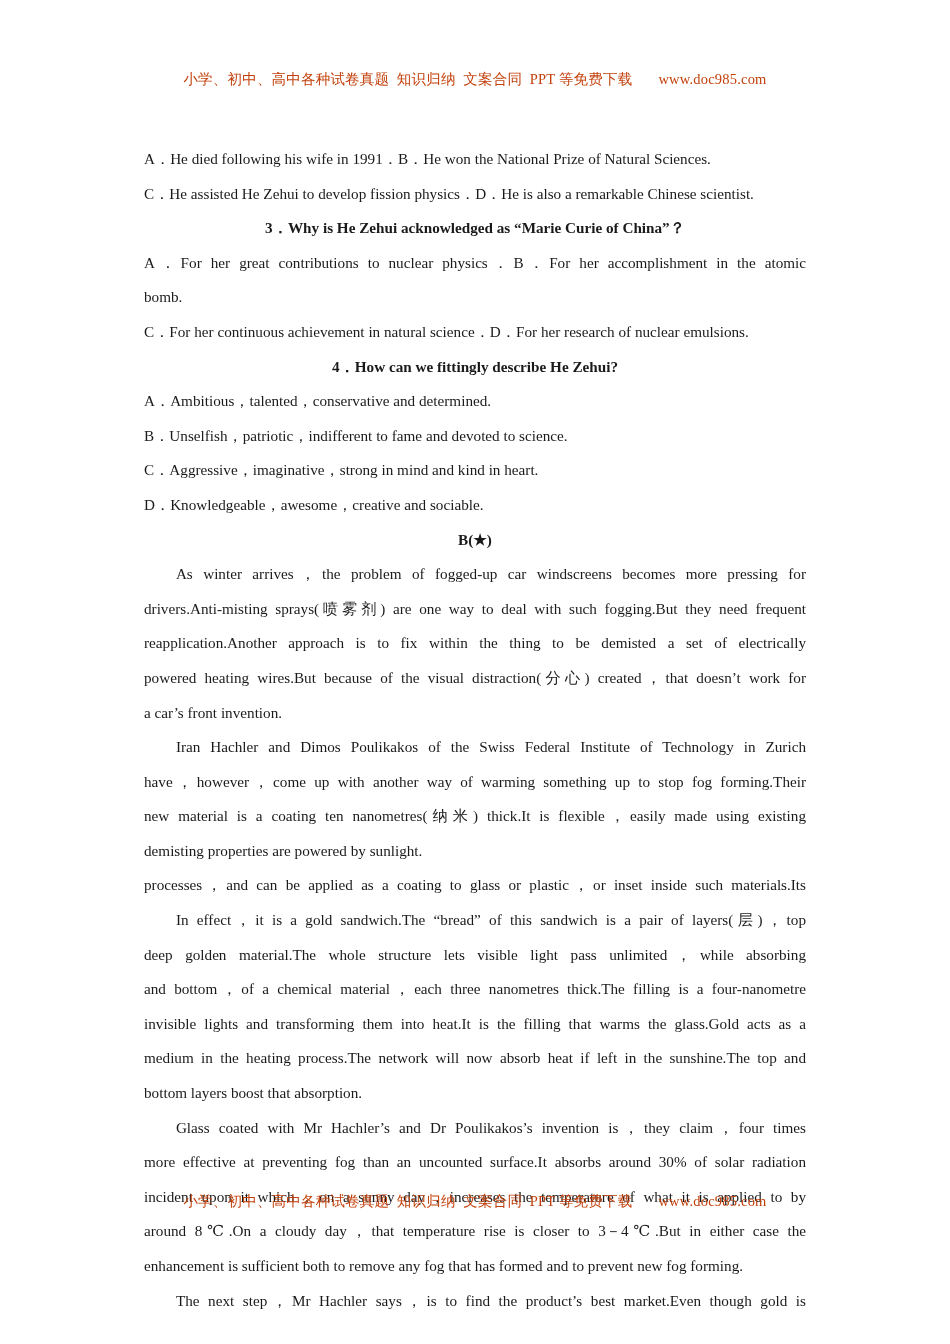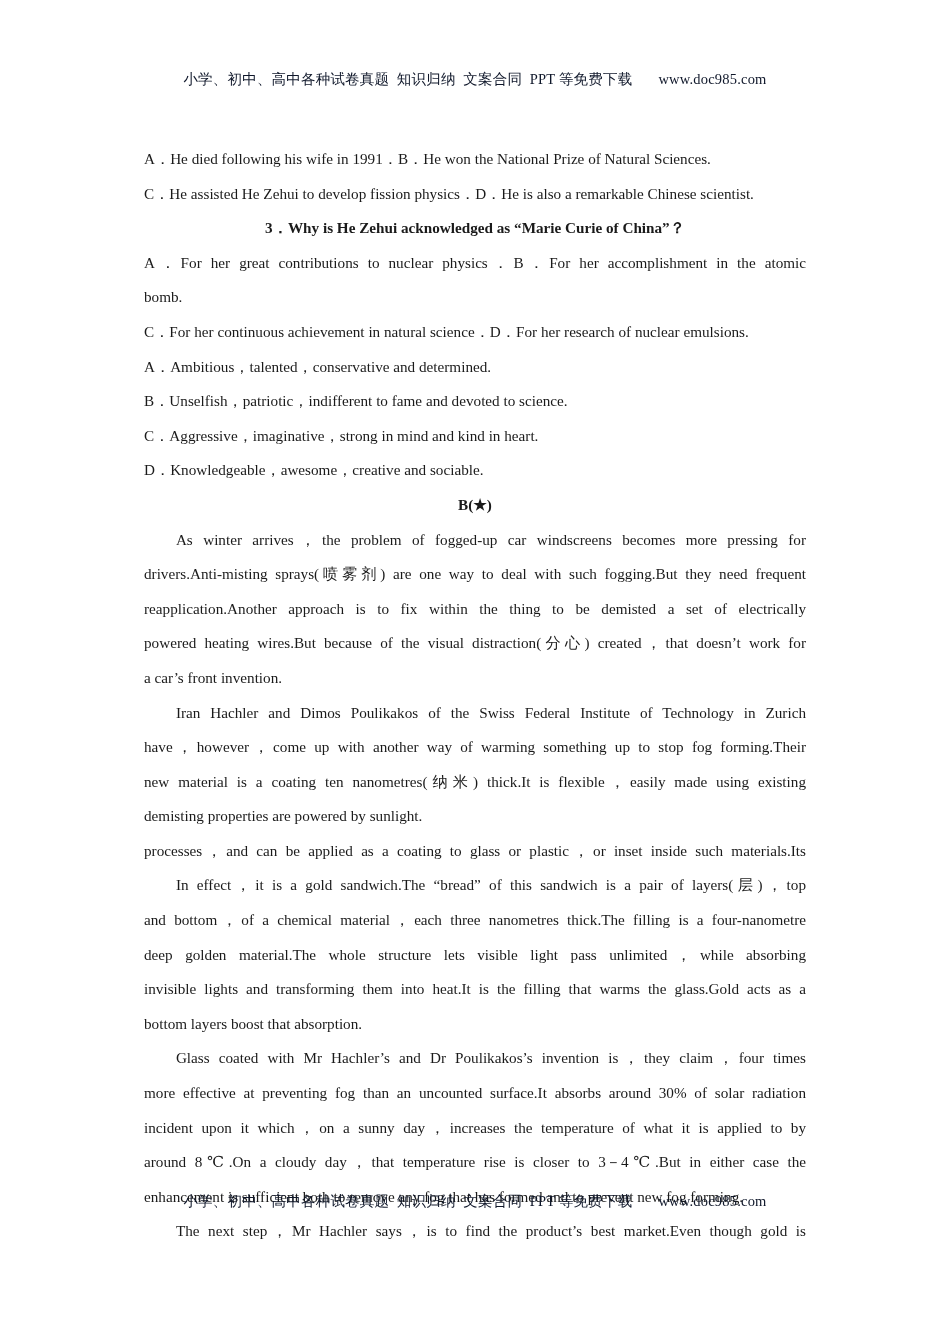--- a/index.html
+++ b/index.html
@@ -24,21 +24,21 @@
     background: #ffffff;
   }
   
   .watermark {
     position: absolute;
     left: 0;
     width: 950px;
     text-align: center;
     font-family: "Liberation Serif", "DejaVu Serif", serif;
     font-size: 14.5px;
-    color: #0f172a;
+    color: #c2410c;
     letter-spacing: 0.2px;
     white-space: pre;
   }
   .watermark .url {
     margin-left: 26px;
     font-family: "Liberation Serif", "DejaVu Serif", serif;
   }
   #watermark-top { top: 70px; }
   #watermark-bottom { top: 1192px; }
 
@@ -89,20 +89,21 @@
 
     <p class="line opt">A．He died following his wife in 1991．B．He won the National Prize of Natural Sciences.</p>
     <p class="line opt">C．He assisted He Zehui to develop fission physics．D．He is also a remarkable Chinese scientist.</p>
 
     <p class="line q"><span>3．</span><span>Why is He Zehui acknowledged as “Marie Curie of China”？</span></p>
 
     <p class="line jl">A．For her great contributions to nuclear physics．B．For her accomplishment in the atomic</p>
     <p class="line opt">bomb.</p>
     <p class="line opt">C．For her continuous achievement in natural science．D．For her research of nuclear emulsions.</p>
 
+    <p class="line q"><span>4．</span><span>How can we fittingly describe He Zehui?</span></p>
 
     <p class="line opt">A．Ambitious，talented，conservative and determined.</p>
     <p class="line opt">B．Unselfish，patriotic，indifferent to fame and devoted to science.</p>
     <p class="line opt">C．Aggressive，imaginative，strong in mind and kind in heart.</p>
     <p class="line opt">D．Knowledgeable，awesome，creative and sociable.</p>
 
     <p class="center-head">B(★)</p>
 
     <p class="line jl indent">As winter arrives，the problem of fogged-up car windscreens becomes more pressing for</p>
     <p class="line jl">drivers.Anti-misting sprays(喷雾剂) are one way to deal with such fogging.But they need frequent</p>
@@ -110,23 +111,24 @@
     <p class="line jl">powered heating wires.But because of the visual distraction(分心) created，that doesn’t work for</p>
     <p class="line jl-last">a car’s front invention.</p>
 
     <p class="line jl indent">Iran Hachler and Dimos Poulikakos of the Swiss Federal Institute of Technology in Zurich</p>
     <p class="line jl">have，however，come up with another way of warming something up to stop fog forming.Their</p>
     <p class="line jl">new material is a coating ten nanometres(纳米) thick.It is flexible，easily made using existing</p>
     <p class="line jl-last">demisting properties are powered by sunlight.</p>
     <p class="line jl">processes，and can be applied as a coating to glass or plastic，or inset inside such materials.Its</p>
 
     <p class="line jl indent">In effect，it is a gold sandwich.The “bread” of this sandwich is a pair of layers(层)，top</p>
+    <p class="line jl">deep golden material.The whole structure lets visible light pass unlimited，while absorbing</p>
     <p class="line jl">and bottom，of a chemical material，each three nanometres thick.The filling is a four-nanometre</p>
-    <p class="line jl">deep golden material.The whole structure lets visible light pass unlimited，while absorbing</p>
     <p class="line jl">invisible lights and transforming them into heat.It is the filling that warms the glass.Gold acts as a</p>
+    <p class="line jl">medium in the heating process.The network will now absorb heat if left in the sunshine.The top and</p>
     <p class="line jl-last">bottom layers boost that absorption.</p>
 
     <p class="line jl indent">Glass coated with Mr Hachler’s and Dr Poulikakos’s invention is，they claim，four times</p>
     <p class="line jl">more effective at preventing fog than an uncounted surface.It absorbs around 30% of solar radiation</p>
     <p class="line jl">incident upon it which，on a sunny day，increases the temperature of what it is applied to by</p>
     <p class="line jl">around 8℃.On a cloudy day，that temperature rise is closer to 3－4℃.But in either case the</p>
     <p class="line jl-last">enhancement is sufficient both to remove any fog that has formed and to prevent new fog forming.</p>
 
     <p class="line jl indent">The next step，Mr Hachler says，is to find the product’s best market.Even though gold is</p>
 

